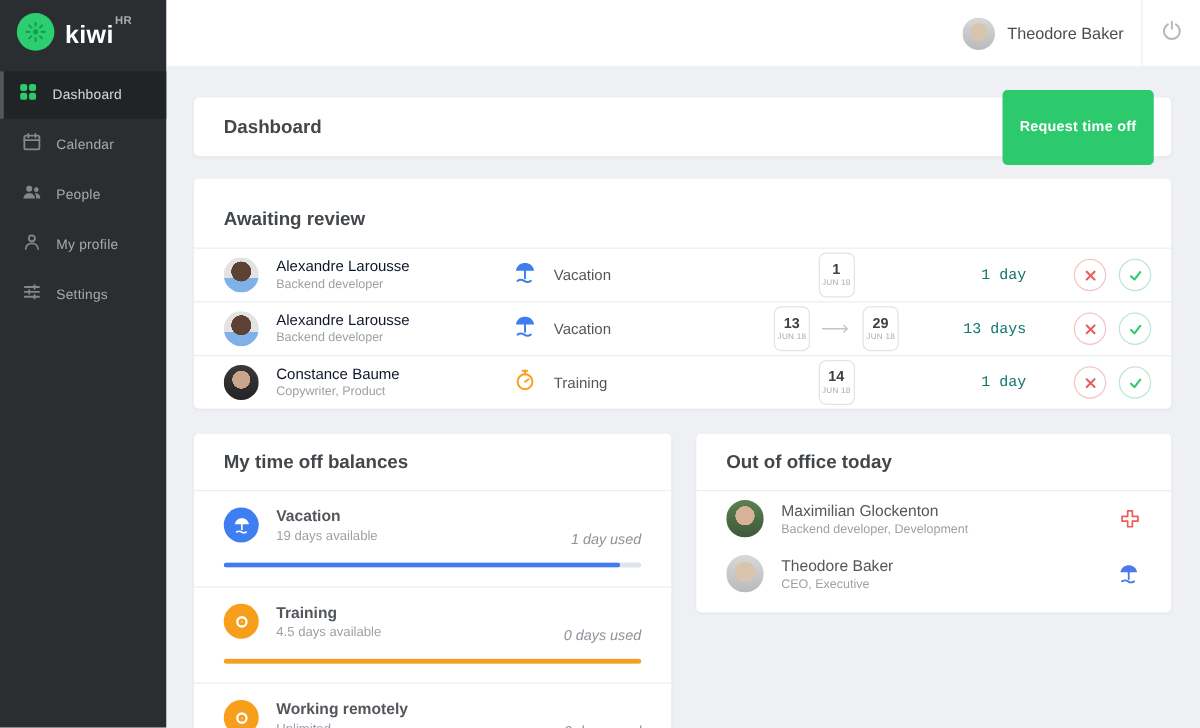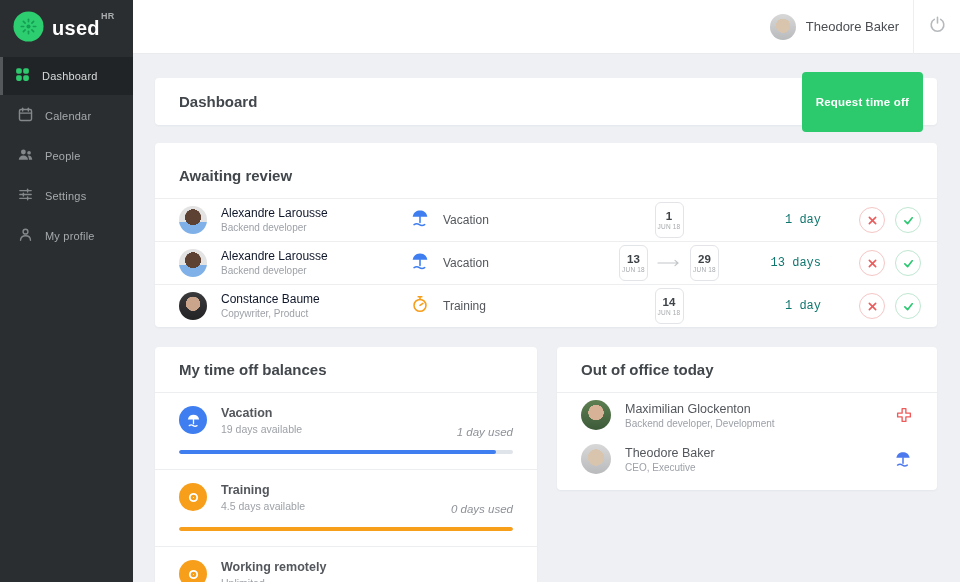--- a/index.html
+++ b/index.html
@@ -103,21 +103,21 @@
           <line x1="9.5" y1="17" x2="12" y2="17"></line>
             <line x1="22" y1="17" x2="24.5" y2="17"></line>
           <line x1="11.7" y1="11.7" x2="13.5" y2="13.5"></line>
             <line x1="20.5" y1="20.5" x2="22.3" y2="22.3"></line>
           <line x1="11.7" y1="22.3" x2="13.5" y2="20.5"></line>
             <line x1="20.5" y1="13.5" x2="22.3" y2="11.7"></line>
         </g>
         <circle cx="17" cy="17" r="2.1" fill="#149e54"></circle>
       </svg>
     </span>
-    <span class="logo-text"><span>used</span><span class="logo-sup">HR</span></span>
+    <span class="logo-text"><span>kiwi</span><span class="logo-sup">HR</span></span>
   </div>
 
   <div class="nav">
     <div class="nav-item active">
       <span>
         <svg width="17" height="17" viewBox="0 0 24 24" fill="#2dc96d">
           <rect x="3" y="3" width="8" height="8" rx="2.5"></rect>
             <rect x="13" y="3" width="8" height="8" rx="2.5"></rect>
           <rect x="3" y="13" width="8" height="8" rx="2.5"></rect>
             <rect x="13" y="13" width="8" height="8" rx="2.5"></rect>
@@ -139,43 +139,43 @@
     <div class="nav-item">
       <span>
         <svg width="17" height="17" viewBox="0 0 24 24" fill="#85888b">
           <circle cx="9" cy="8.5" r="3.4"></circle>
             <path d="M2.5 19.5c0-3.7 2.9-6 6.5-6s6.5 2.3 6.5 6z"></path>
           <circle cx="17" cy="9.5" r="2.6"></circle>
             <path d="M15.3 13.6c3-.4 6.2 1.6 6.2 5.9h-4.6c0-2.4-.6-4.4-1.6-5.9z"></path>
         </svg>
       </span>
       <span class="nav-label">People</span>
+    </div>
+    <div class="nav-item">
+      <span>
+        <svg width="17" height="17" viewBox="0 0 24 24" fill="none" stroke="#85888b" stroke-width="2" stroke-linecap="round">
+          <circle cx="12" cy="8" r="3.4"></circle>
+            <path d="M5 20c0-4 3.1-6.3 7-6.3s7 2.3 7 6.3"></path>
+        </svg>
+      </span>
+      <span class="nav-label">My profile</span>
     </div>
     <div class="nav-item">
       <span>
         <svg width="17" height="17" viewBox="0 0 24 24" fill="none" stroke="#85888b" stroke-width="2" stroke-linecap="round">
           <line x1="4" y1="6.5" x2="20" y2="6.5"></line>
             <line x1="15" y1="4.5" x2="15" y2="8.5"></line>
           <line x1="4" y1="12" x2="20" y2="12"></line>
             <line x1="9" y1="10" x2="9" y2="14"></line>
           <line x1="4" y1="17.5" x2="20" y2="17.5"></line>
             <line x1="15" y1="15.5" x2="15" y2="19.5"></line>
         </svg>
       </span>
       <span class="nav-label">Settings</span>
     </div>
-    <div class="nav-item">
-      <span>
-        <svg width="17" height="17" viewBox="0 0 24 24" fill="none" stroke="#85888b" stroke-width="2" stroke-linecap="round">
-          <circle cx="12" cy="8" r="3.4"></circle>
-            <path d="M5 20c0-4 3.1-6.3 7-6.3s7 2.3 7 6.3"></path>
-        </svg>
-      </span>
-      <span class="nav-label">My profile</span>
-    </div>
   </div>
 </div>
 
 <div class="topbar">
   <div class="topbar-user">
     <span class="avatar av-26 av-theodore"></span>
     <span class="topbar-user-name">Theodore Baker</span>
   </div>
   <div class="topbar-sep"></div>
   <div class="power-btn">

